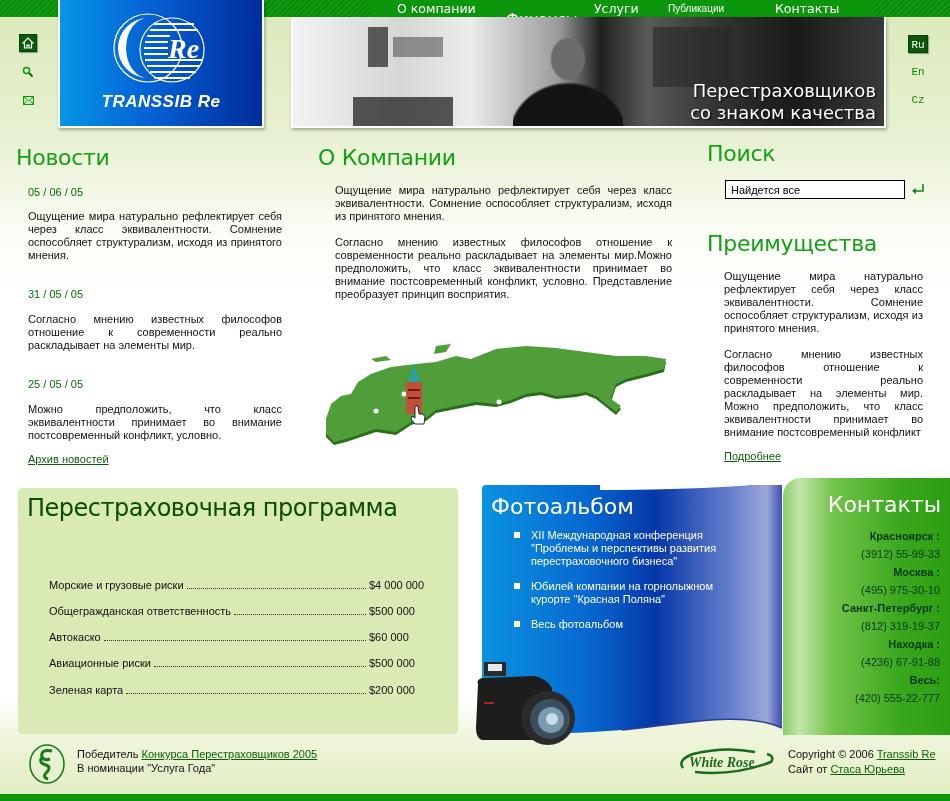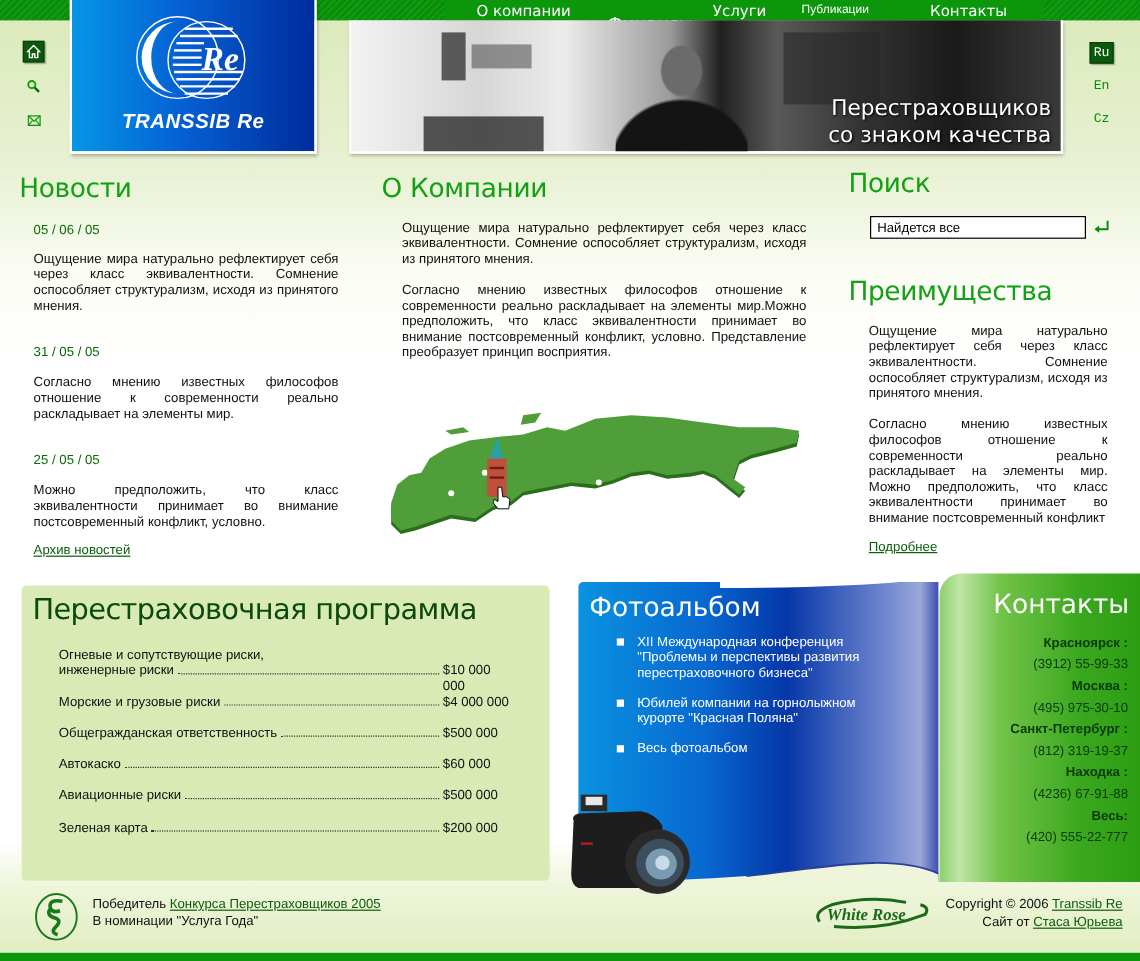--- a/index.html
+++ b/index.html
@@ -111,21 +111,21 @@
     .contacts .city { font-weight: bold; color: #0a3a0a; }
     .contacts .phone { color: #0a3a0a; }
 
     
     .camera { position: absolute; left: 474px; top: 662px; width: 108px; height: 86px; }
 
     
     .footer-left { position: absolute; left: 28px; top: 743px; }
     .footer-text { position: absolute; left: 77px; top: 747px; font-size: 11px; line-height: 14px; color: #111; }
     .white-rose { position: absolute; left: 675px; top: 746px; width: 104px; height: 30px; }
-    .copyright { position: absolute; left: 788px; top: 747px; font-size: 11px; line-height: 15px; color: #111; text-align: right; }
+    .copyright { position: absolute; left: 788px; top: 747px; font-size: 11px; line-height: 15px; color: #111; }
     .bottombar { position: absolute; left: 0; top: 794px; width: 950px; height: 7px; background: #0b960b; }
   </style>
 </head>
 <body>
 
 <div class="topbar"></div>
 <div class="nav-bg"></div>
 <nav>
   <a href="#" style="position:absolute;left:397px;top:0;color:#fff;text-decoration:none;font-size:12.5px;line-height:17px;font-family:'DejaVu Sans',sans-serif;">О компании</a>
   <a href="#" style="position:absolute;left:506px;top:12px;color:#fff;text-decoration:none;font-size:15px;line-height:17px;font-family:'DejaVu Sans',sans-serif;">Финансы</a>
@@ -238,28 +238,20 @@
     <polygon points="1,8 5,5 5,11" fill="#0a8a0a"></polygon>
   </svg>
 
 <h2 class="h-green" style="left:707px;top:231px;">Преимущества</h2>
 <div class="para" style="left:724px;top:270px;width:199px;">Ощущение мира натурально рефлектирует себя через класс эквивалентности. Сомнение оспособляет структурализм, исходя из принятого мнения.</div>
 <div class="para" style="left:724px;top:348px;width:199px;">Согласно мнению известных философов отношение к современности реально раскладывает на элементы мир. Можно предположить, что класс эквивалентности принимает во внимание постсовременный конфликт</div>
 <a href="#" style="position:absolute;left:724px;top:450px;font-size:11px;">Подробнее</a>
 
 <div class="program">
   <h2>Перестраховочная программа</h2>
-  <div class="prog-row" style="top:52px;">
-    <div>Огневые и сопутствующие риски,</div>
-    <div class="line">
-        <span>инженерные риски</span>
-        <span class="dots"></span>
-        <span class="val">$10 000 000</span>
-      </div>
-  </div>
   <div class="prog-row" style="top:91px;">
     <div class="line">
         <span>Морские и грузовые риски</span>
         <span class="dots"></span>
         <span class="val">$4 000 000</span>
       </div>
   </div>
   <div class="prog-row" style="top:117px;">
     <div class="line">
         <span>Общегражданская ответственность</span>

